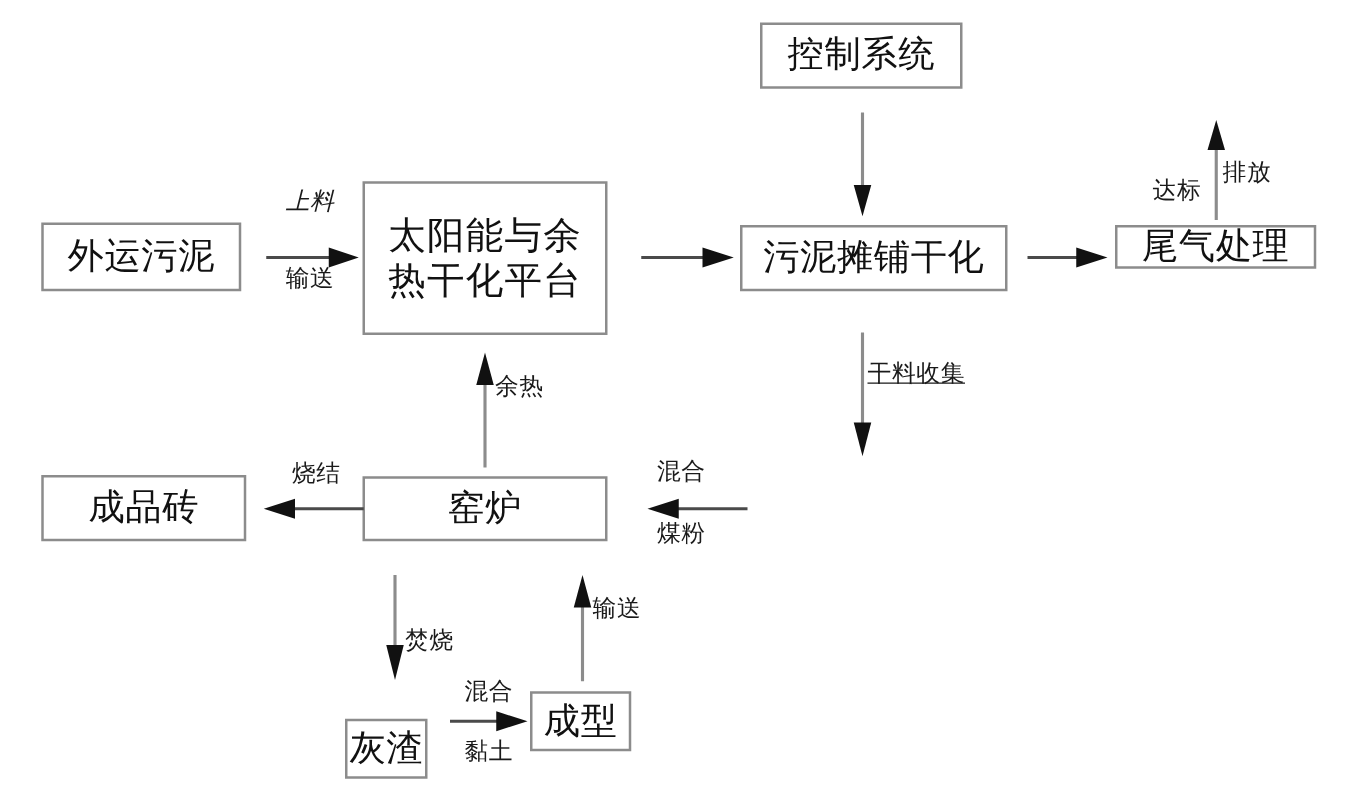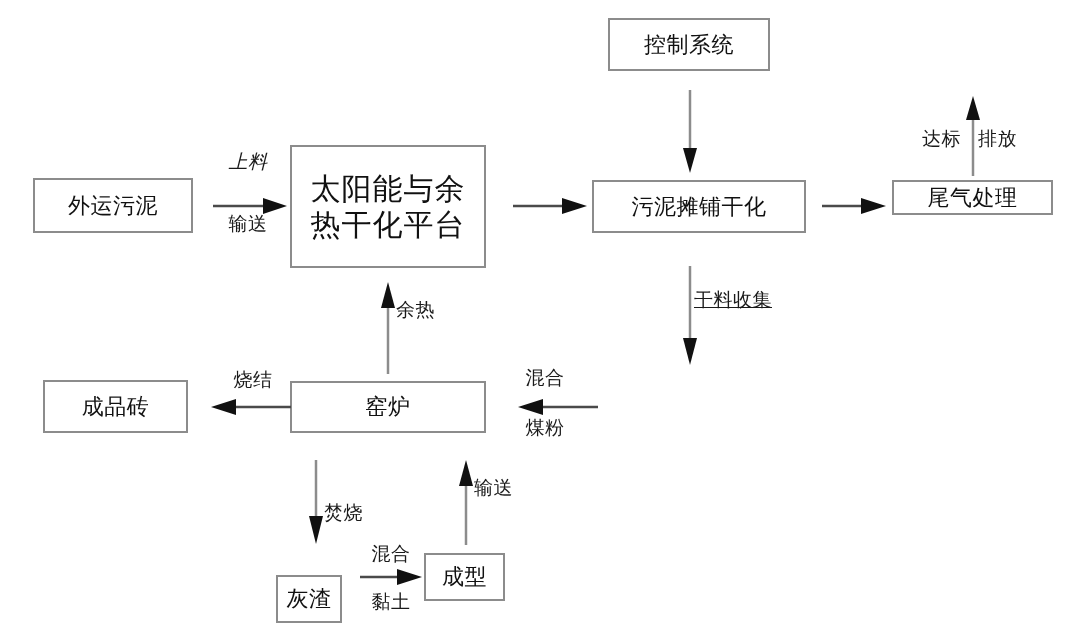--- a/index.html
+++ b/index.html
@@ -26,21 +26,21 @@
     align-items:center;
     justify-content:center;
     text-align:center;
     line-height:1.18;
     color:#111111;
     font-weight:400;
     letter-spacing:.5px;
     white-space:pre-line;
   }
   .node.two-line{font-size:30px;letter-spacing:1px;}
-  .node.small{font-size:22px;}
+  .node.small{font-size:29px;}
 
   
   .lbl{
     position:absolute;
     font-size:19px;
     color:#1a1a1a;
     white-space:nowrap;
     letter-spacing:.5px;
     line-height:1.1;
   }
@@ -74,21 +74,21 @@
 
   <div class="node small" style="left:892px;top:180px;width:161px;height:35px;">
     <span>尾气处理</span>
   </div>
 
 
   <div class="node small" style="left:290px;top:381px;width:196px;height:52px;">
     <span>窑炉</span>
   </div>
 
-  <div class="node small" style="left:43px;top:380px;width:145px;height:53px;">
+  <div class="node small" style="left:33px;top:380px;width:164px;height:53px;">
     <span>成品砖</span>
   </div>
 
   <div class="node small" style="left:276px;top:553px;width:66px;height:48px;margin-top:22px;">
     <span>灰渣</span>
   </div>
 
   <div class="node small" style="left:424px;top:553px;width:81px;height:48px;">
     <span>成型</span>
   </div>
@@ -122,21 +122,21 @@
       <polygon points="39,2 64,10 39,18" fill="#111111"></polygon>
     </svg>
   </div>
 
   <div class="conn" style="left:963px;top:96px;width:20px;height:80px;">
     <svg width="20" height="80" viewBox="0 0 20 80">
       <line x1="10" y1="80" x2="10" y2="18" stroke="#8c8c8c" stroke-width="2.5"></line>
       <polygon points="3,24 10,0 17,24" fill="#111111"></polygon>
     </svg>
   </div>
-  <div class="lbl" style="left:922px;top:129px;text-align:right;">达标</div>
+  <div class="lbl" style="left:922px;top:143px;text-align:right;">达标</div>
   <div class="lbl" style="left:978px;top:129px;">排放</div>
 
   <div class="conn" style="left:680px;top:266px;width:20px;height:100px;">
     <svg width="20" height="100" viewBox="0 0 20 100">
       <line x1="10" y1="0" x2="10" y2="76" stroke="#8c8c8c" stroke-width="2.5"></line>
       <polygon points="3,72 10,99 17,72" fill="#111111"></polygon>
     </svg>
   </div>
   <div class="lbl" style="left:694px;top:290px;text-decoration:underline;">干料收集</div>
 

